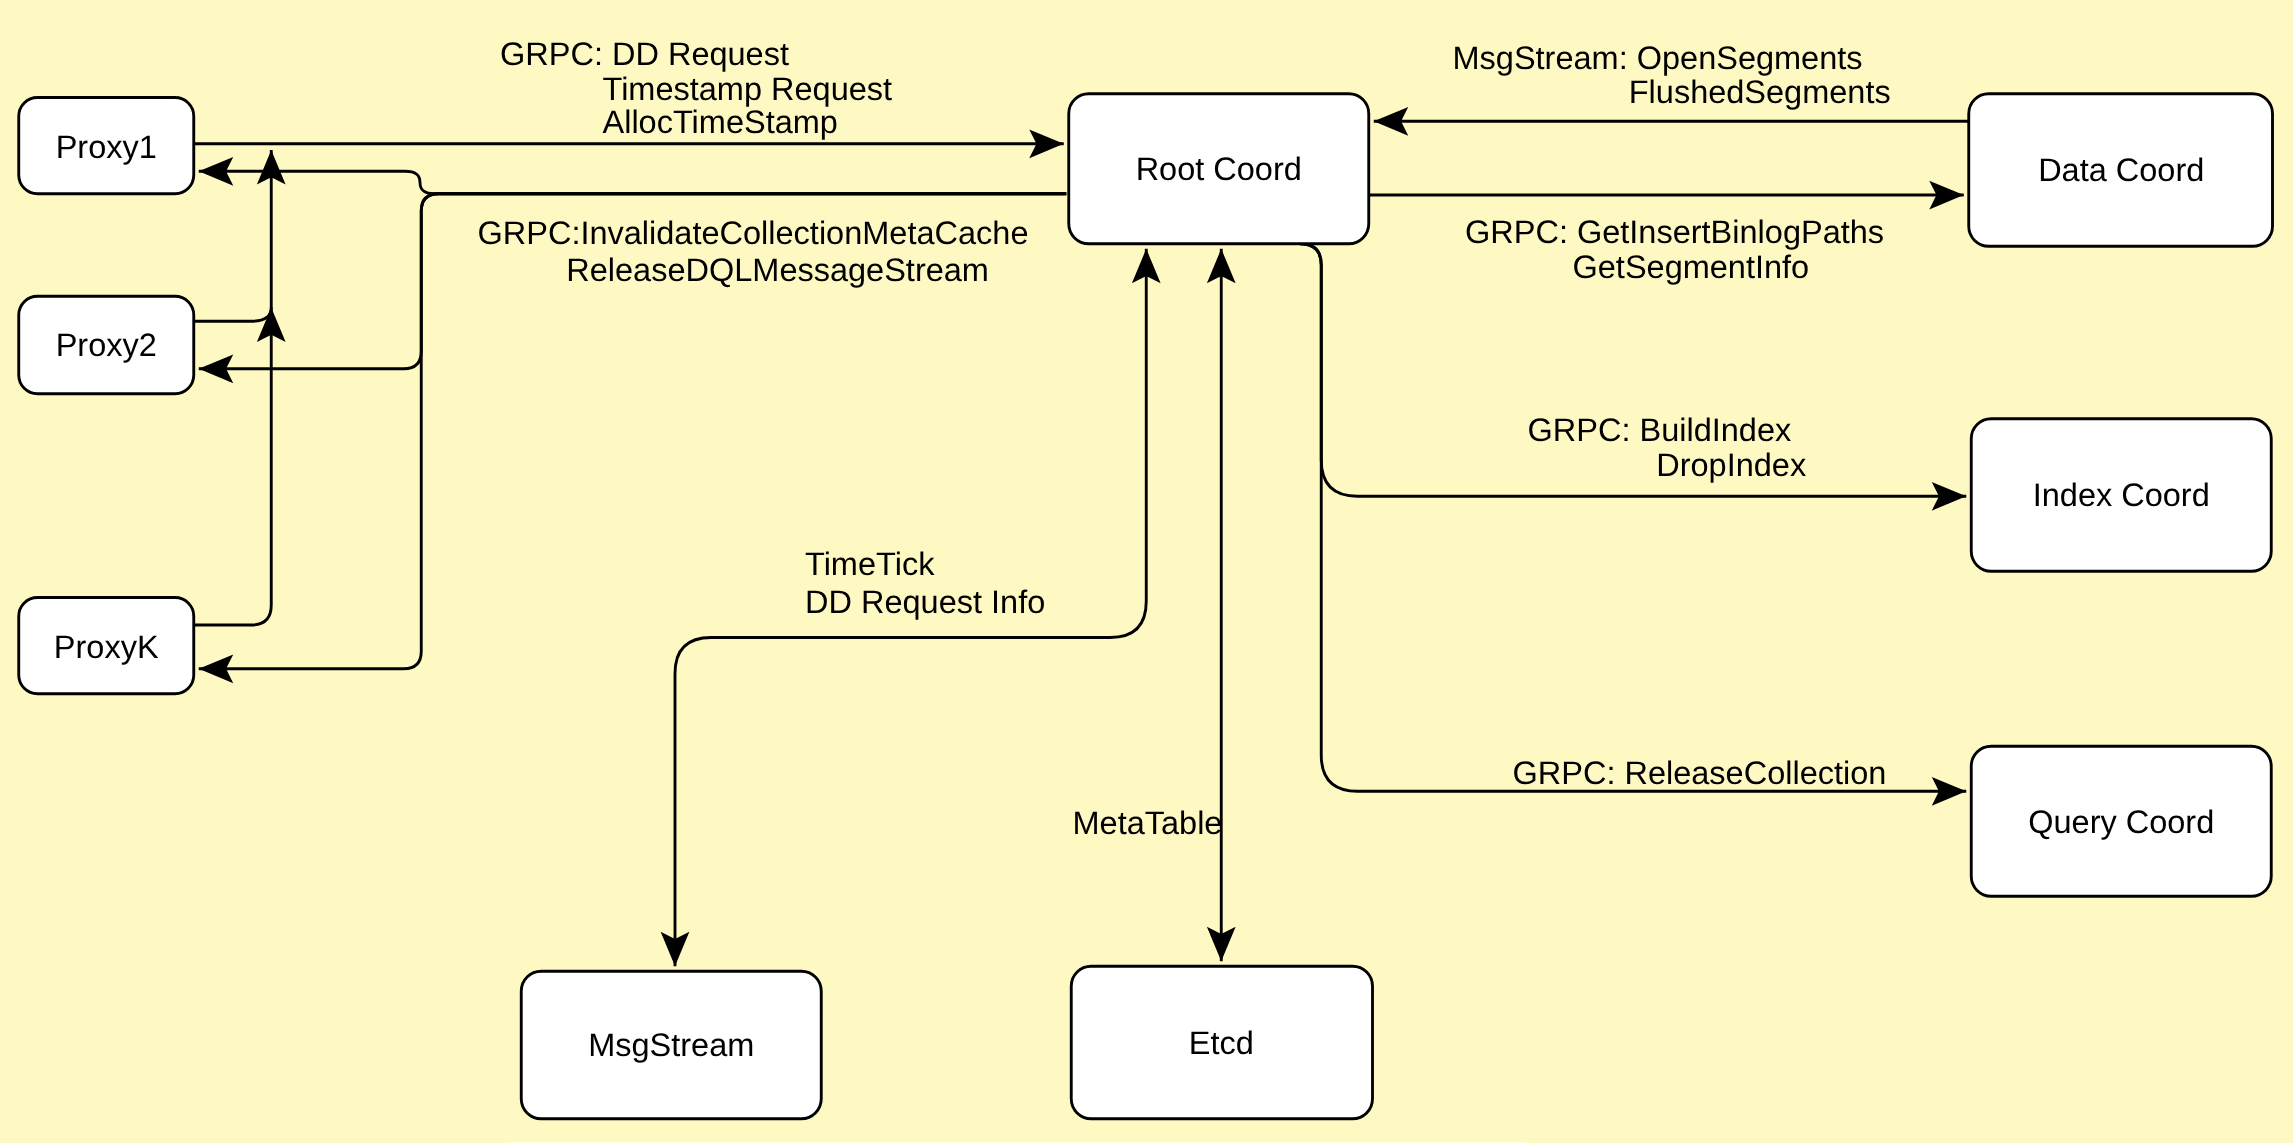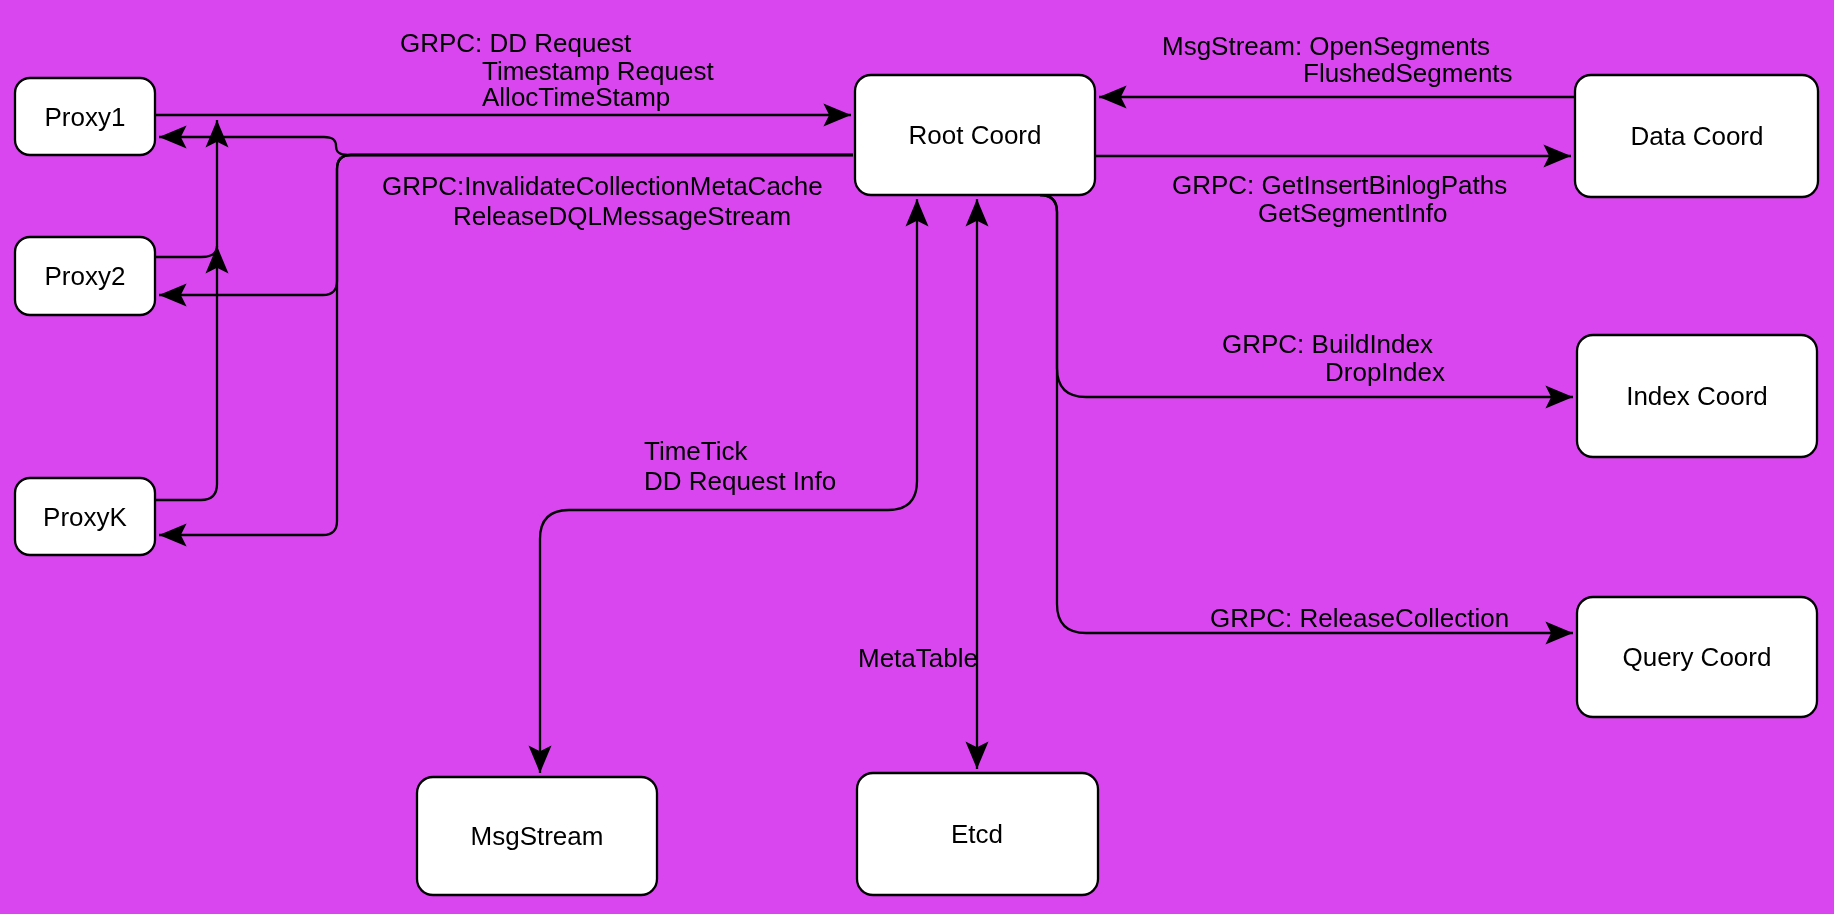--- a/index.html
+++ b/index.html
@@ -4,21 +4,21 @@
 <style>
   html, body {
     margin: 0;
     padding: 0;
     background: #ffffff;
   }
   .canvas-wrap {
     width: 1834px;
     height: 914px;
     position: relative;
-    background: #d946ef;
+    background: #fef9c3;
     overflow: hidden;
   }
   svg {
     display: block;
     font-family: "Liberation Sans", "DejaVu Sans", sans-serif;
   }
   .node rect {
     fill: #ffffff;
     stroke: #000000;
     stroke-width: 2.3;

